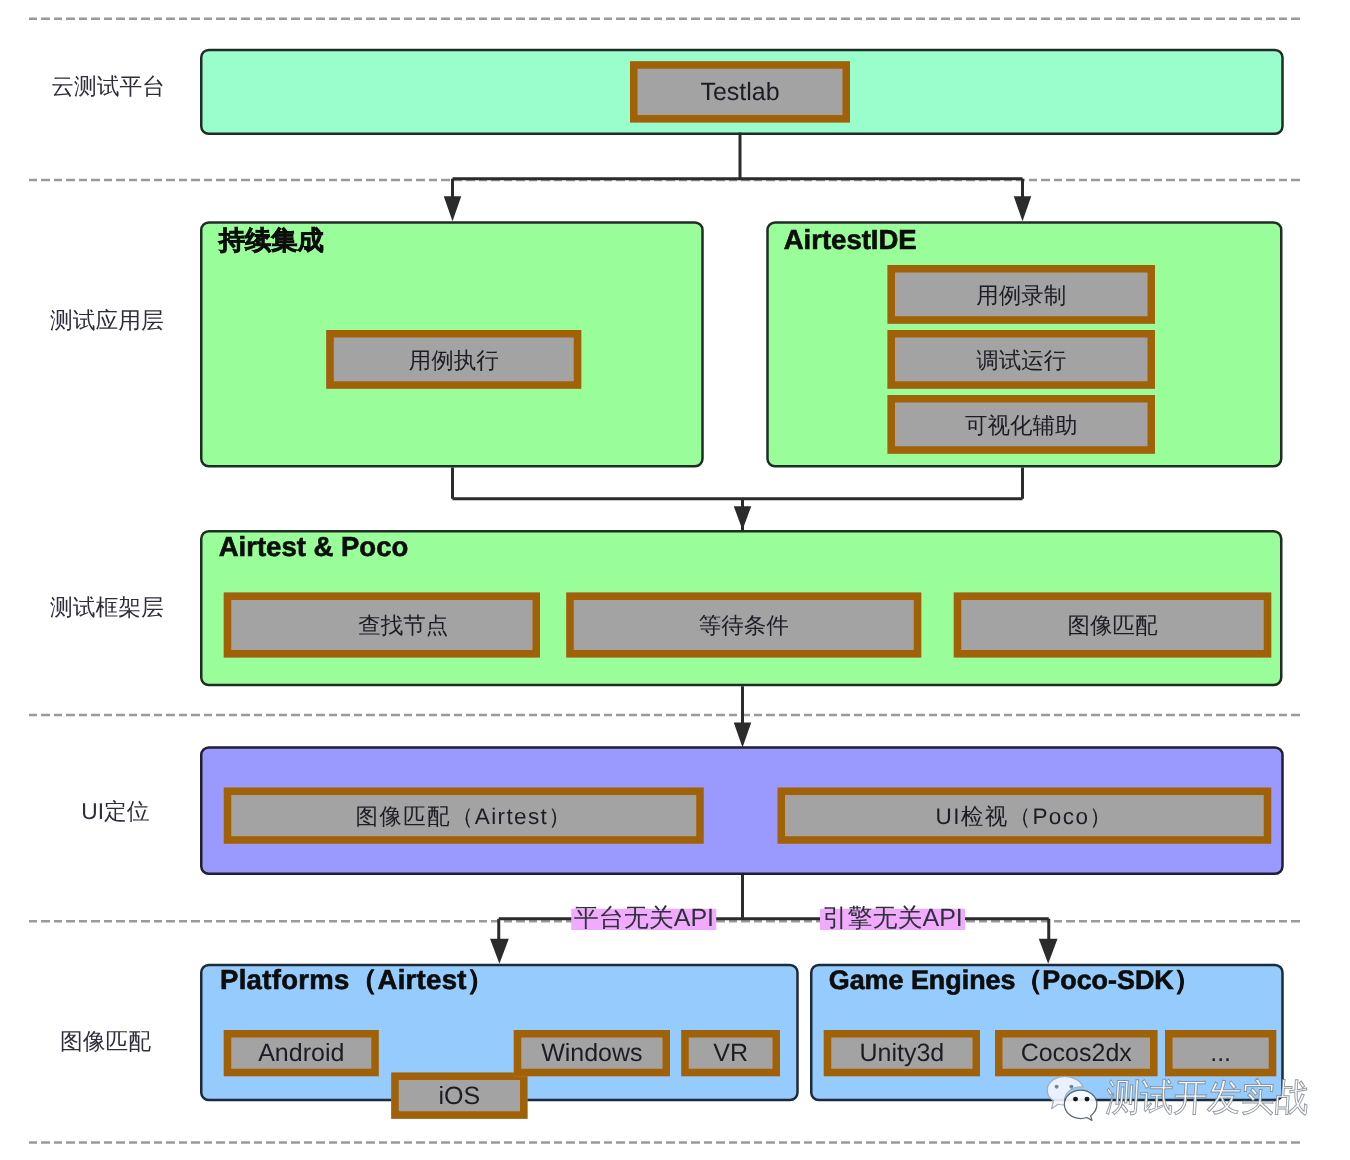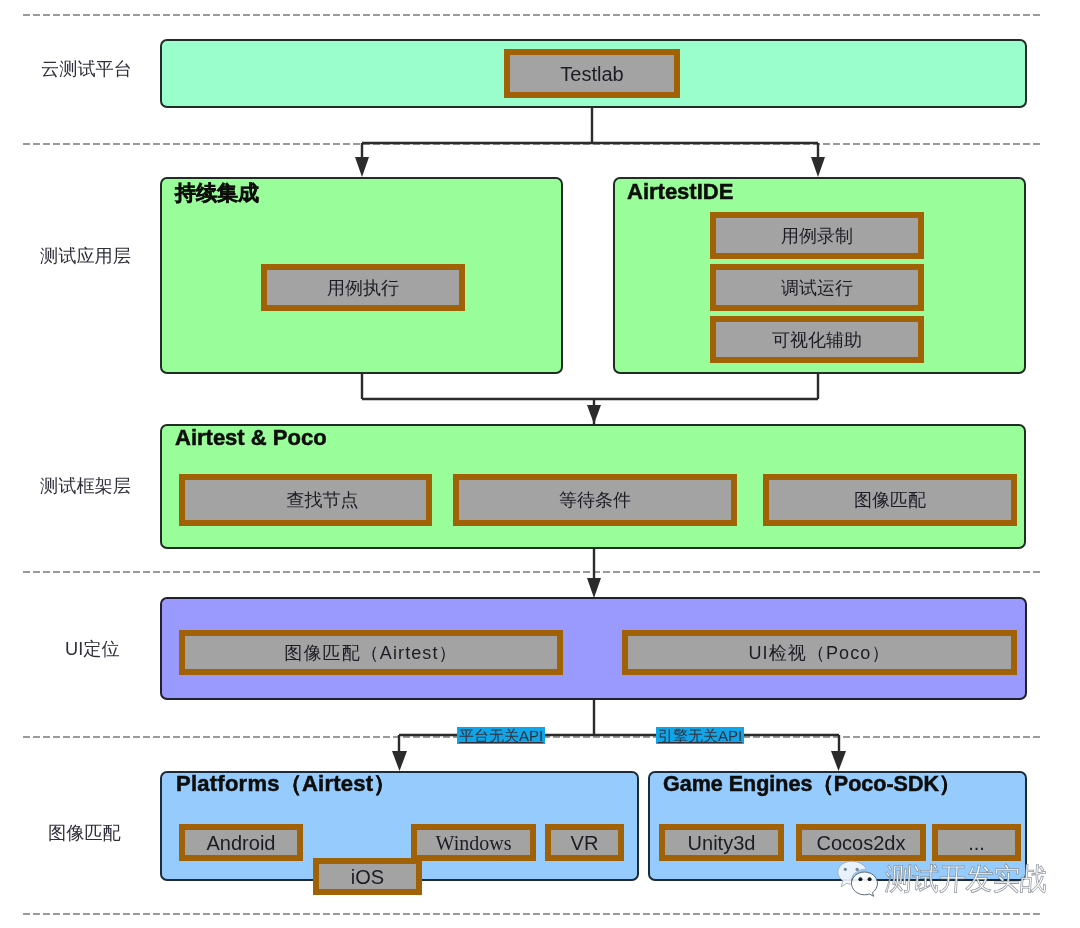--- a/index.html
+++ b/index.html
@@ -23,21 +23,21 @@
         font-size:18px;line-height:1;white-space:nowrap;}
   .cell.latin{font-size:20px;}
   .cell.wide{letter-spacing:1.1px;}
 
   .grp-title{position:absolute;font-weight:bold;color:#0d0d0c;font-size:21px;line-height:21px;
              white-space:nowrap;-webkit-text-stroke:0.5px #0d0d0c;}
   .grp-title.latin{font-size:22px;line-height:22px;}
   .grp-title.wide{letter-spacing:.25px;}
   .grp-title.tight{letter-spacing:0;font-size:21.5px;}
 
-  .wire-label{position:absolute;font-size:15px;line-height:17px;color:#30303c;white-space:nowrap;background:#0ea5e9;padding:0 2px;text-decoration:underline;}
+  .wire-label{position:absolute;font-size:20px;line-height:17px;color:#30303c;white-space:nowrap;background:#f0abfc;padding:0 2px;}
 
   svg.wires{position:absolute;left:0;top:0;width:1080px;height:928px;}
 
   .wm{position:absolute;opacity:.9;}
   .wm-text{position:absolute;font-size:30px;line-height:30px;color:rgba(255,255,255,.92);
            -webkit-text-stroke:0.8px rgba(118,126,136,.8);white-space:nowrap;
            transform:scaleX(.9) skewX(-4deg);transform-origin:left top;}
 </style>
 </head>
 <body>
@@ -76,21 +76,21 @@
   <div class="cell" style="left:763px;top:474px;width:254px;height:52px;">图像匹配</div>
 
   <div class="band purple" style="left:160px;top:597px;width:867px;height:103px;"></div>
   <div class="cell wide" style="left:179px;top:630px;width:384px;height:45px;">图像匹配（Airtest）</div>
   <div class="cell wide" style="left:622px;top:630px;width:395px;height:45px;">UI检视（Poco）</div>
 
   <div class="band blue" style="left:160px;top:771px;width:479px;height:110px;"></div>
   <div class="grp-title latin wide" style="left:176px;top:773px;">Platforms（Airtest）</div>
   <div class="cell latin" style="left:179px;top:824px;width:124px;height:37px;">Android</div>
   <div class="cell latin" style="left:313px;top:858px;width:109px;height:37px;">iOS</div>
-  <div class="cell latin" style="left:411px;top:824px;width:125px;height:37px;font-family:Liberation Serif, serif;">Windows</div>
+  <div class="cell latin" style="left:411px;top:824px;width:125px;height:37px;">Windows</div>
   <div class="cell latin" style="left:545px;top:824px;width:79px;height:37px;">VR</div>
 
   <div class="band blue" style="left:648px;top:771px;width:379px;height:110px;"></div>
   <div class="grp-title latin wide tight" style="left:663px;top:773px;">Game Engines（Poco-SDK）</div>
   <div class="cell latin" style="left:659px;top:824px;width:125px;height:37px;">Unity3d</div>
   <div class="cell latin" style="left:796px;top:824px;width:130px;height:37px;">Cocos2dx</div>
   <div class="cell latin" style="left:932px;top:824px;width:89px;height:37px;">...</div>
 
   <svg class="wires" viewBox="0 0 1080 928">
     <g fill="none" stroke="#2b2b2b" stroke-width="2.4">

